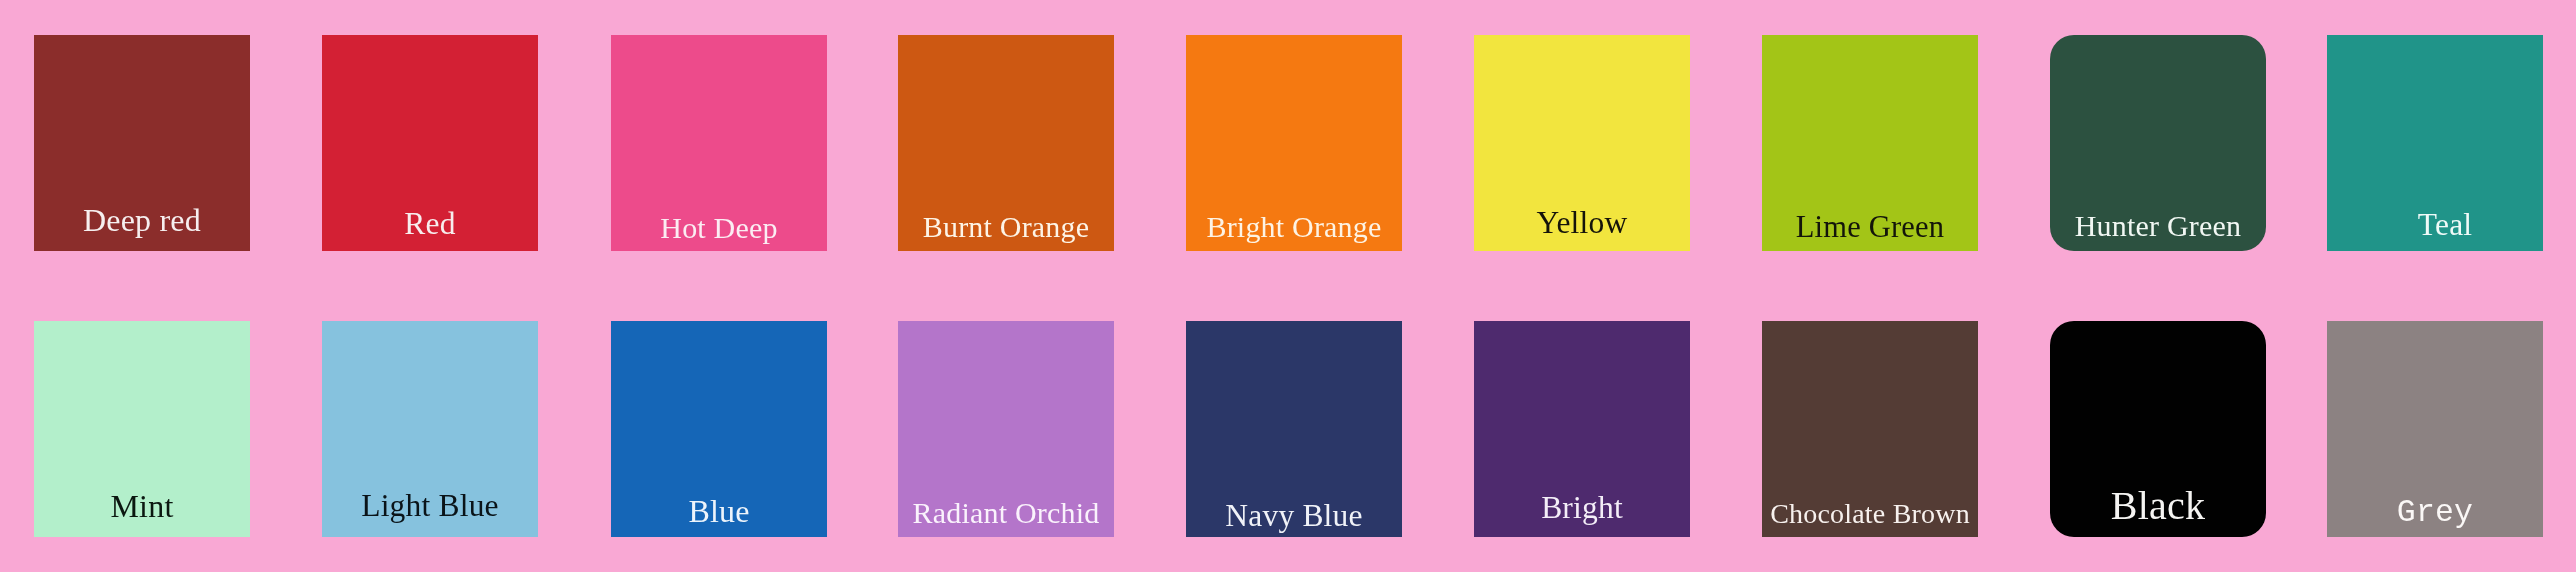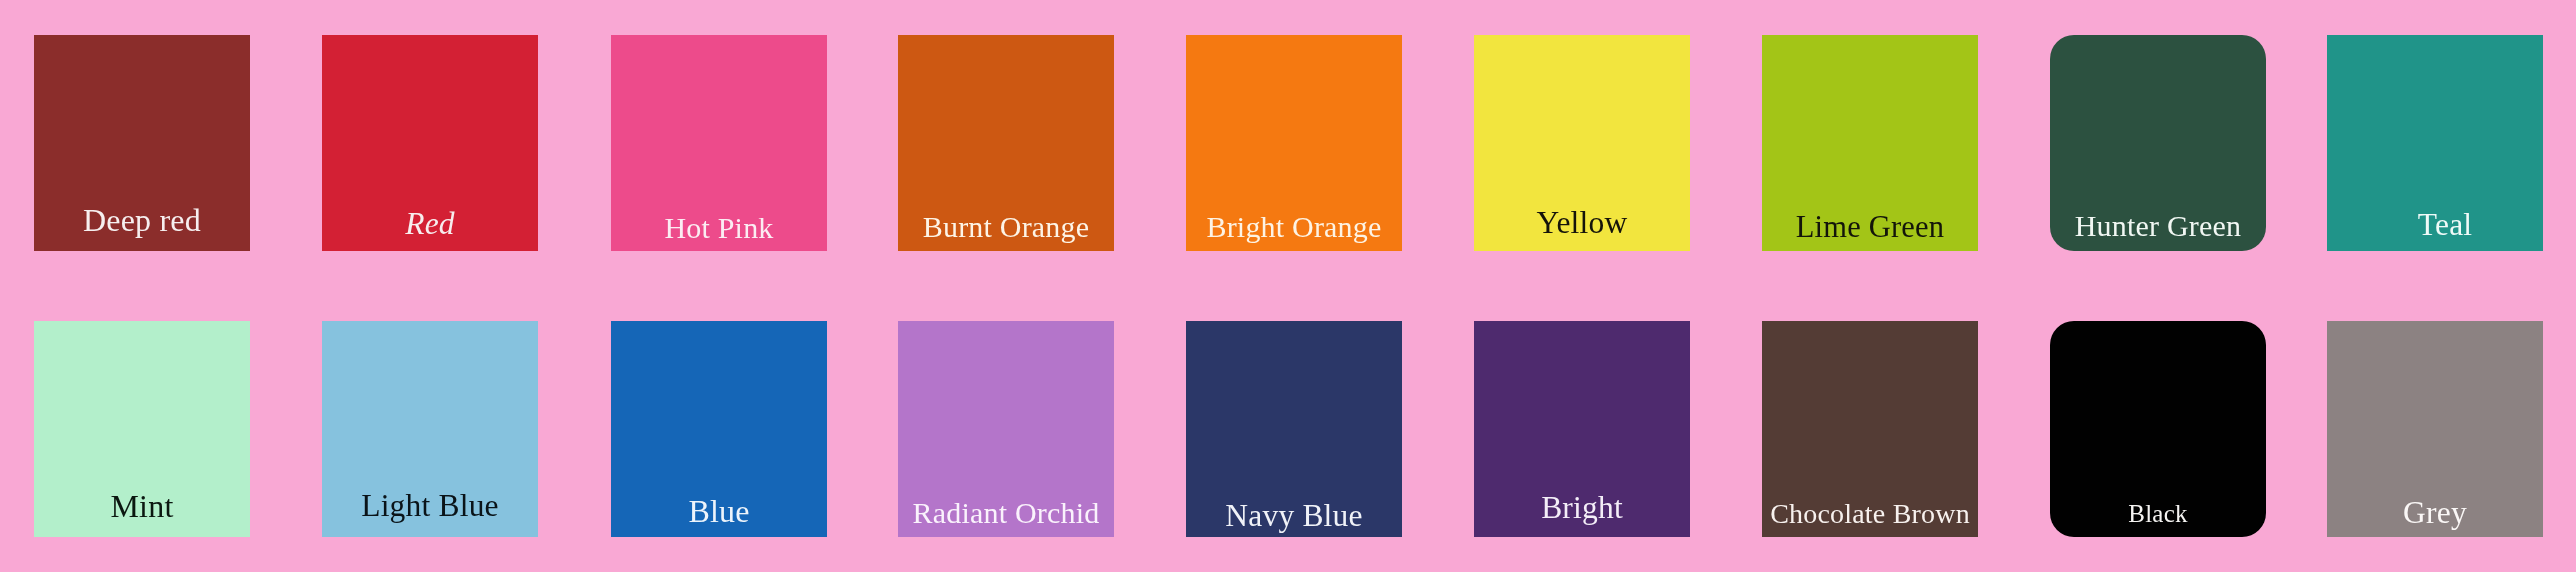--- a/index.html
+++ b/index.html
@@ -50,25 +50,25 @@
   .col-8 { left: 2050px; border-radius: 24px; }
   .col-9 { left: 2327px; }
 </style>
 </head>
 <body>
 
 <div id="palette-board" style="background: #f9a8d4;">
     <div class="swatch row-1 col-1" style="background: rgb(139, 45, 43);">
       <span class="swatch-label" style="color: rgb(246, 239, 239); font-size: 32px; bottom: 15.3px;">Deep red</span>
     </div>
-    <div class="swatch row-1 col-2" style="background: rgb(211, 32, 52); font-style: italic;">
+    <div class="swatch row-1 col-2" style="background: rgb(211, 32, 52);">
       <span class="swatch-label" style="color: rgb(247, 237, 238); font-size: 31.5px; bottom: 11.4px;">Red</span>
     </div>
     <div class="swatch row-1 col-3" style="background: rgb(237, 75, 139);">
-      <span class="swatch-label" style="color: rgb(251, 237, 243); font-size: 30px; bottom: 7.6px;">Hot Pink</span>
+      <span class="swatch-label" style="color: rgb(251, 237, 243); font-size: 30px; bottom: 7.6px;">Hot Deep</span>
     </div>
     <div class="swatch row-1 col-4" style="background: rgb(205, 88, 18);">
       <span class="swatch-label" style="color: rgb(253, 244, 230); font-size: 30px; bottom: 9.5px;">Burnt Orange</span>
     </div>
     <div class="swatch row-1 col-5" style="background: rgb(245, 121, 17);">
       <span class="swatch-label" style="color: rgb(253, 243, 228); font-size: 30px; bottom: 9.5px;">Bright Orange</span>
     </div>
     <div class="swatch row-1 col-6" style="background: rgb(242, 229, 62); padding-left: 8px;">
       <span class="swatch-label" style="color: rgb(21, 19, 10); font-size: 31.5px; bottom: 12.4px;">Yellow</span>
     </div>
@@ -96,19 +96,19 @@
     <div class="swatch row-2 col-5" style="background: rgb(43, 55, 104);">
       <span class="swatch-label" style="color: rgb(240, 242, 248); font-size: 31.5px; bottom: 6px;">Navy Blue</span>
     </div>
     <div class="swatch row-2 col-6" style="background: rgb(78, 42, 110);">
       <span class="swatch-label" style="color: rgb(244, 238, 248); font-size: 31.5px; bottom: 13.4px;">Bright</span>
     </div>
     <div class="swatch row-2 col-7" style="background: rgb(84, 60, 53);">
       <span class="swatch-label" style="color: rgb(247, 241, 238); font-size: 28px; bottom: 8.6px;">Chocolate Brown</span>
     </div>
     <div class="swatch row-2 col-8" style="background: rgb(1, 1, 1);">
-      <span class="swatch-label" style="color: rgb(245, 244, 242); font-size: 25px; bottom: 11.4px;">Black</span>
+      <span class="swatch-label" style="color: rgb(245, 244, 242); font-size: 40px; bottom: 11.4px;">Black</span>
     </div>
     <div class="swatch row-2 col-9" style="background: rgb(140, 130, 130);">
-      <span class="swatch-label" style="color: rgb(250, 247, 246); font-size: 31.5px; bottom: 8.6px;">Grey</span>
+      <span class="swatch-label" style="color: rgb(250, 247, 246); font-size: 31.5px; bottom: 8.6px; font-family: Liberation Mono, monospace;">Grey</span>
     </div>
   </div>
 
 
 </body></html>

